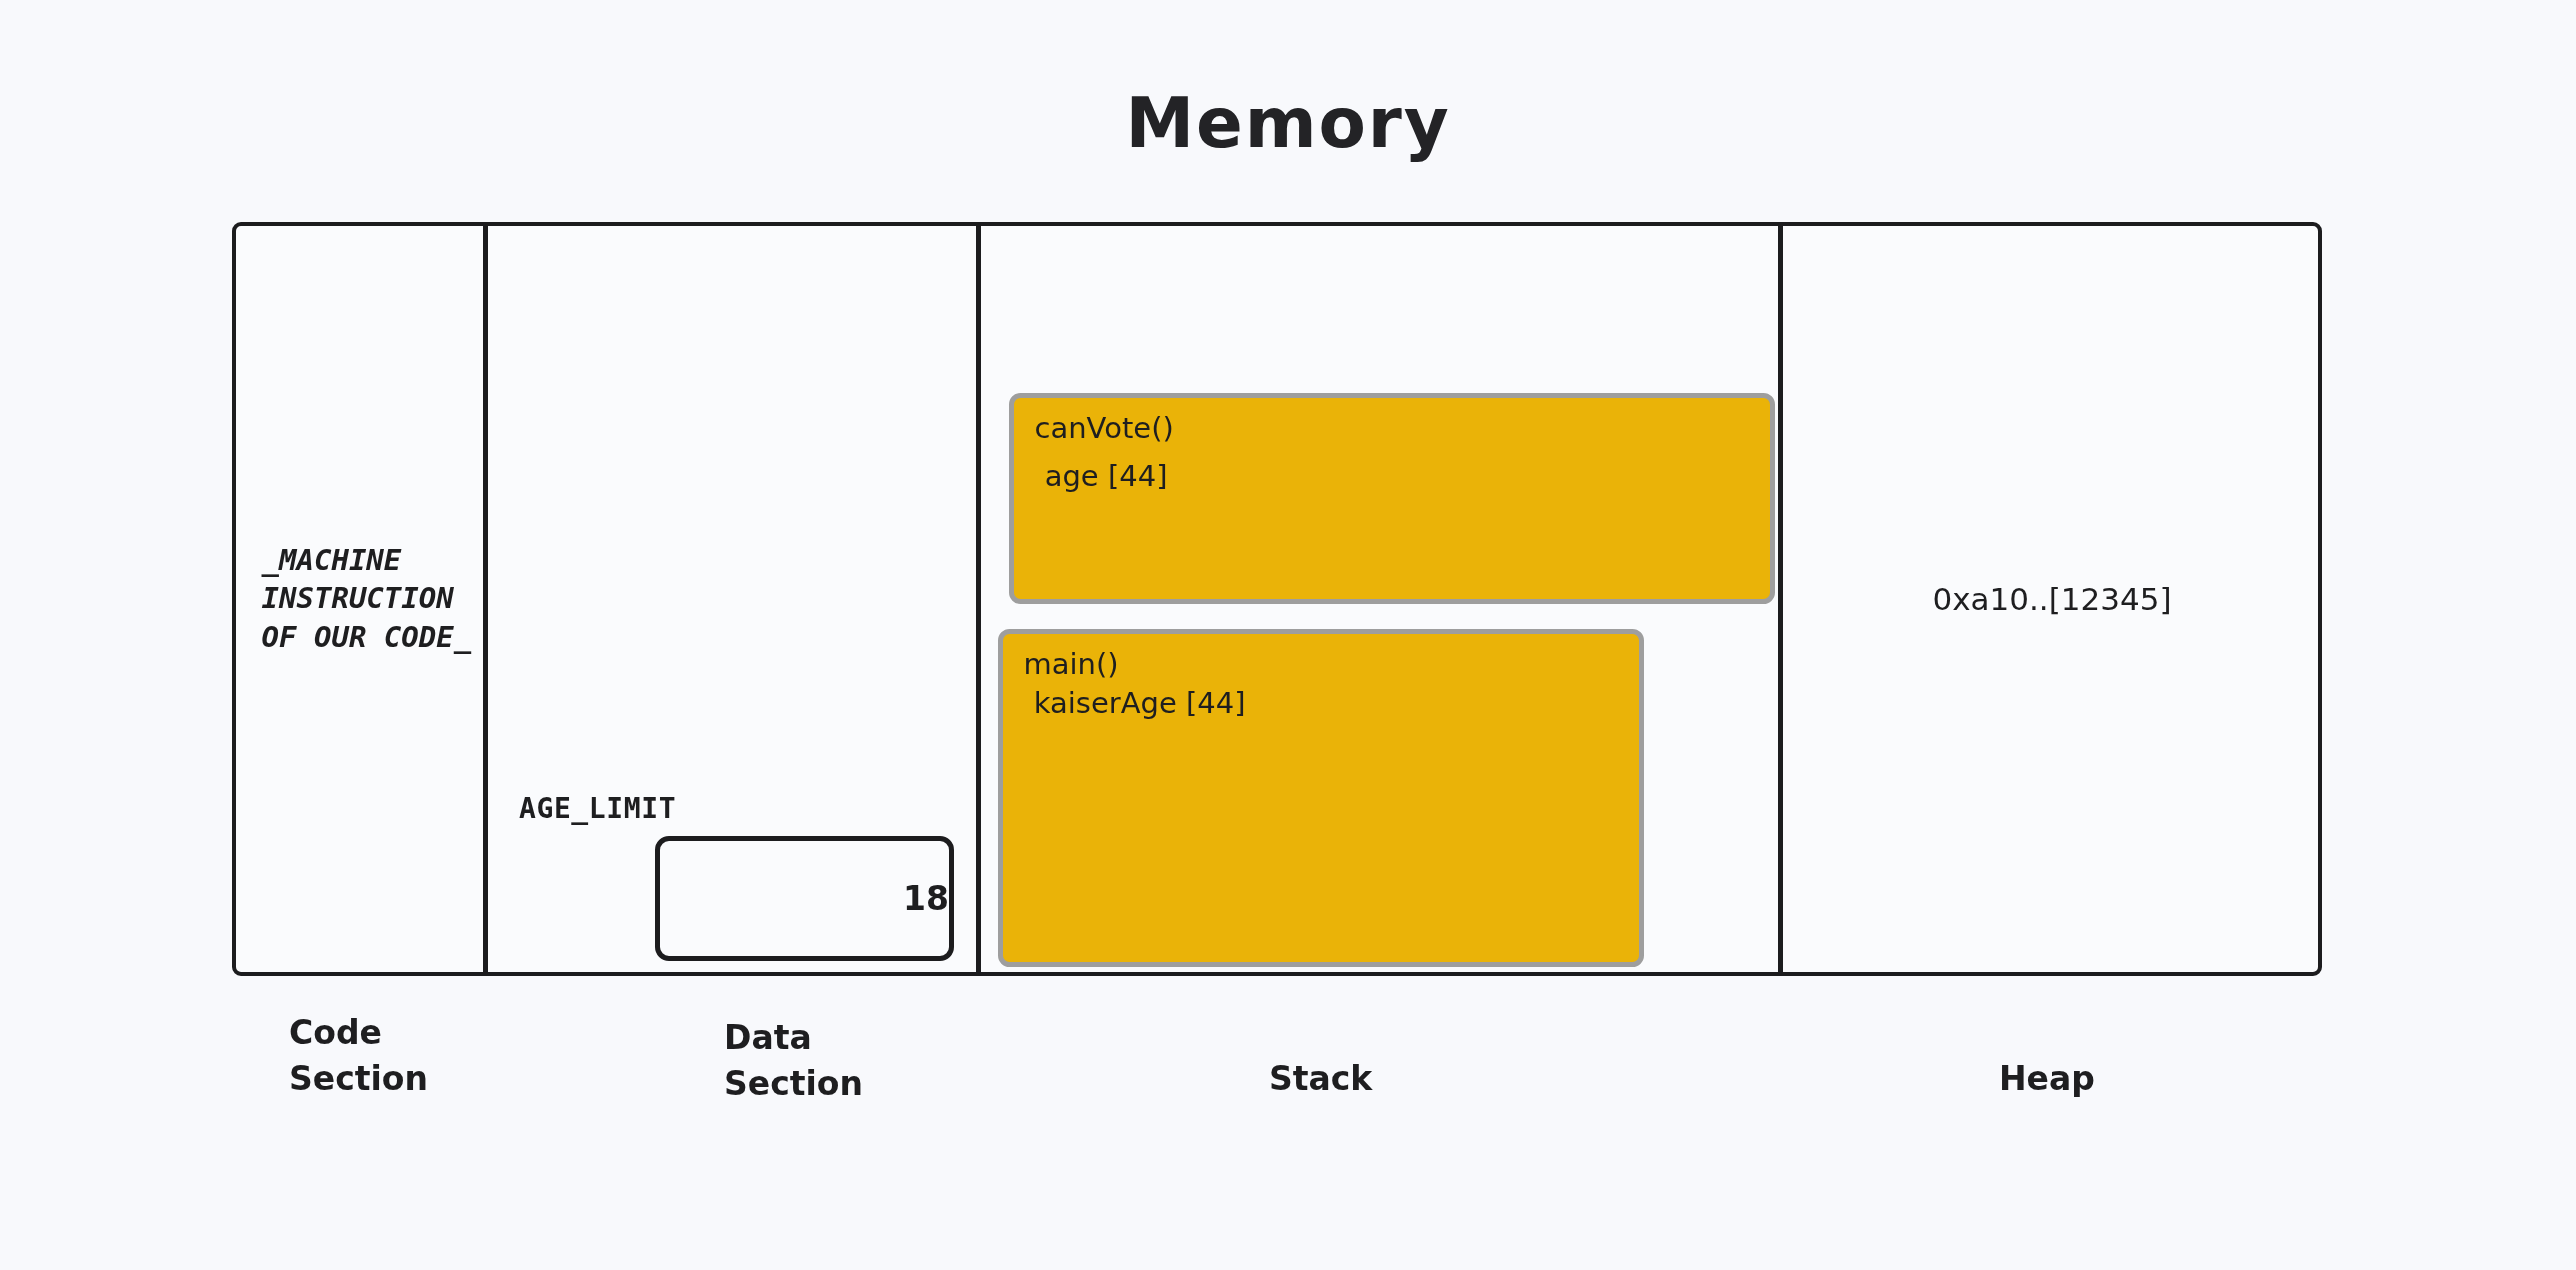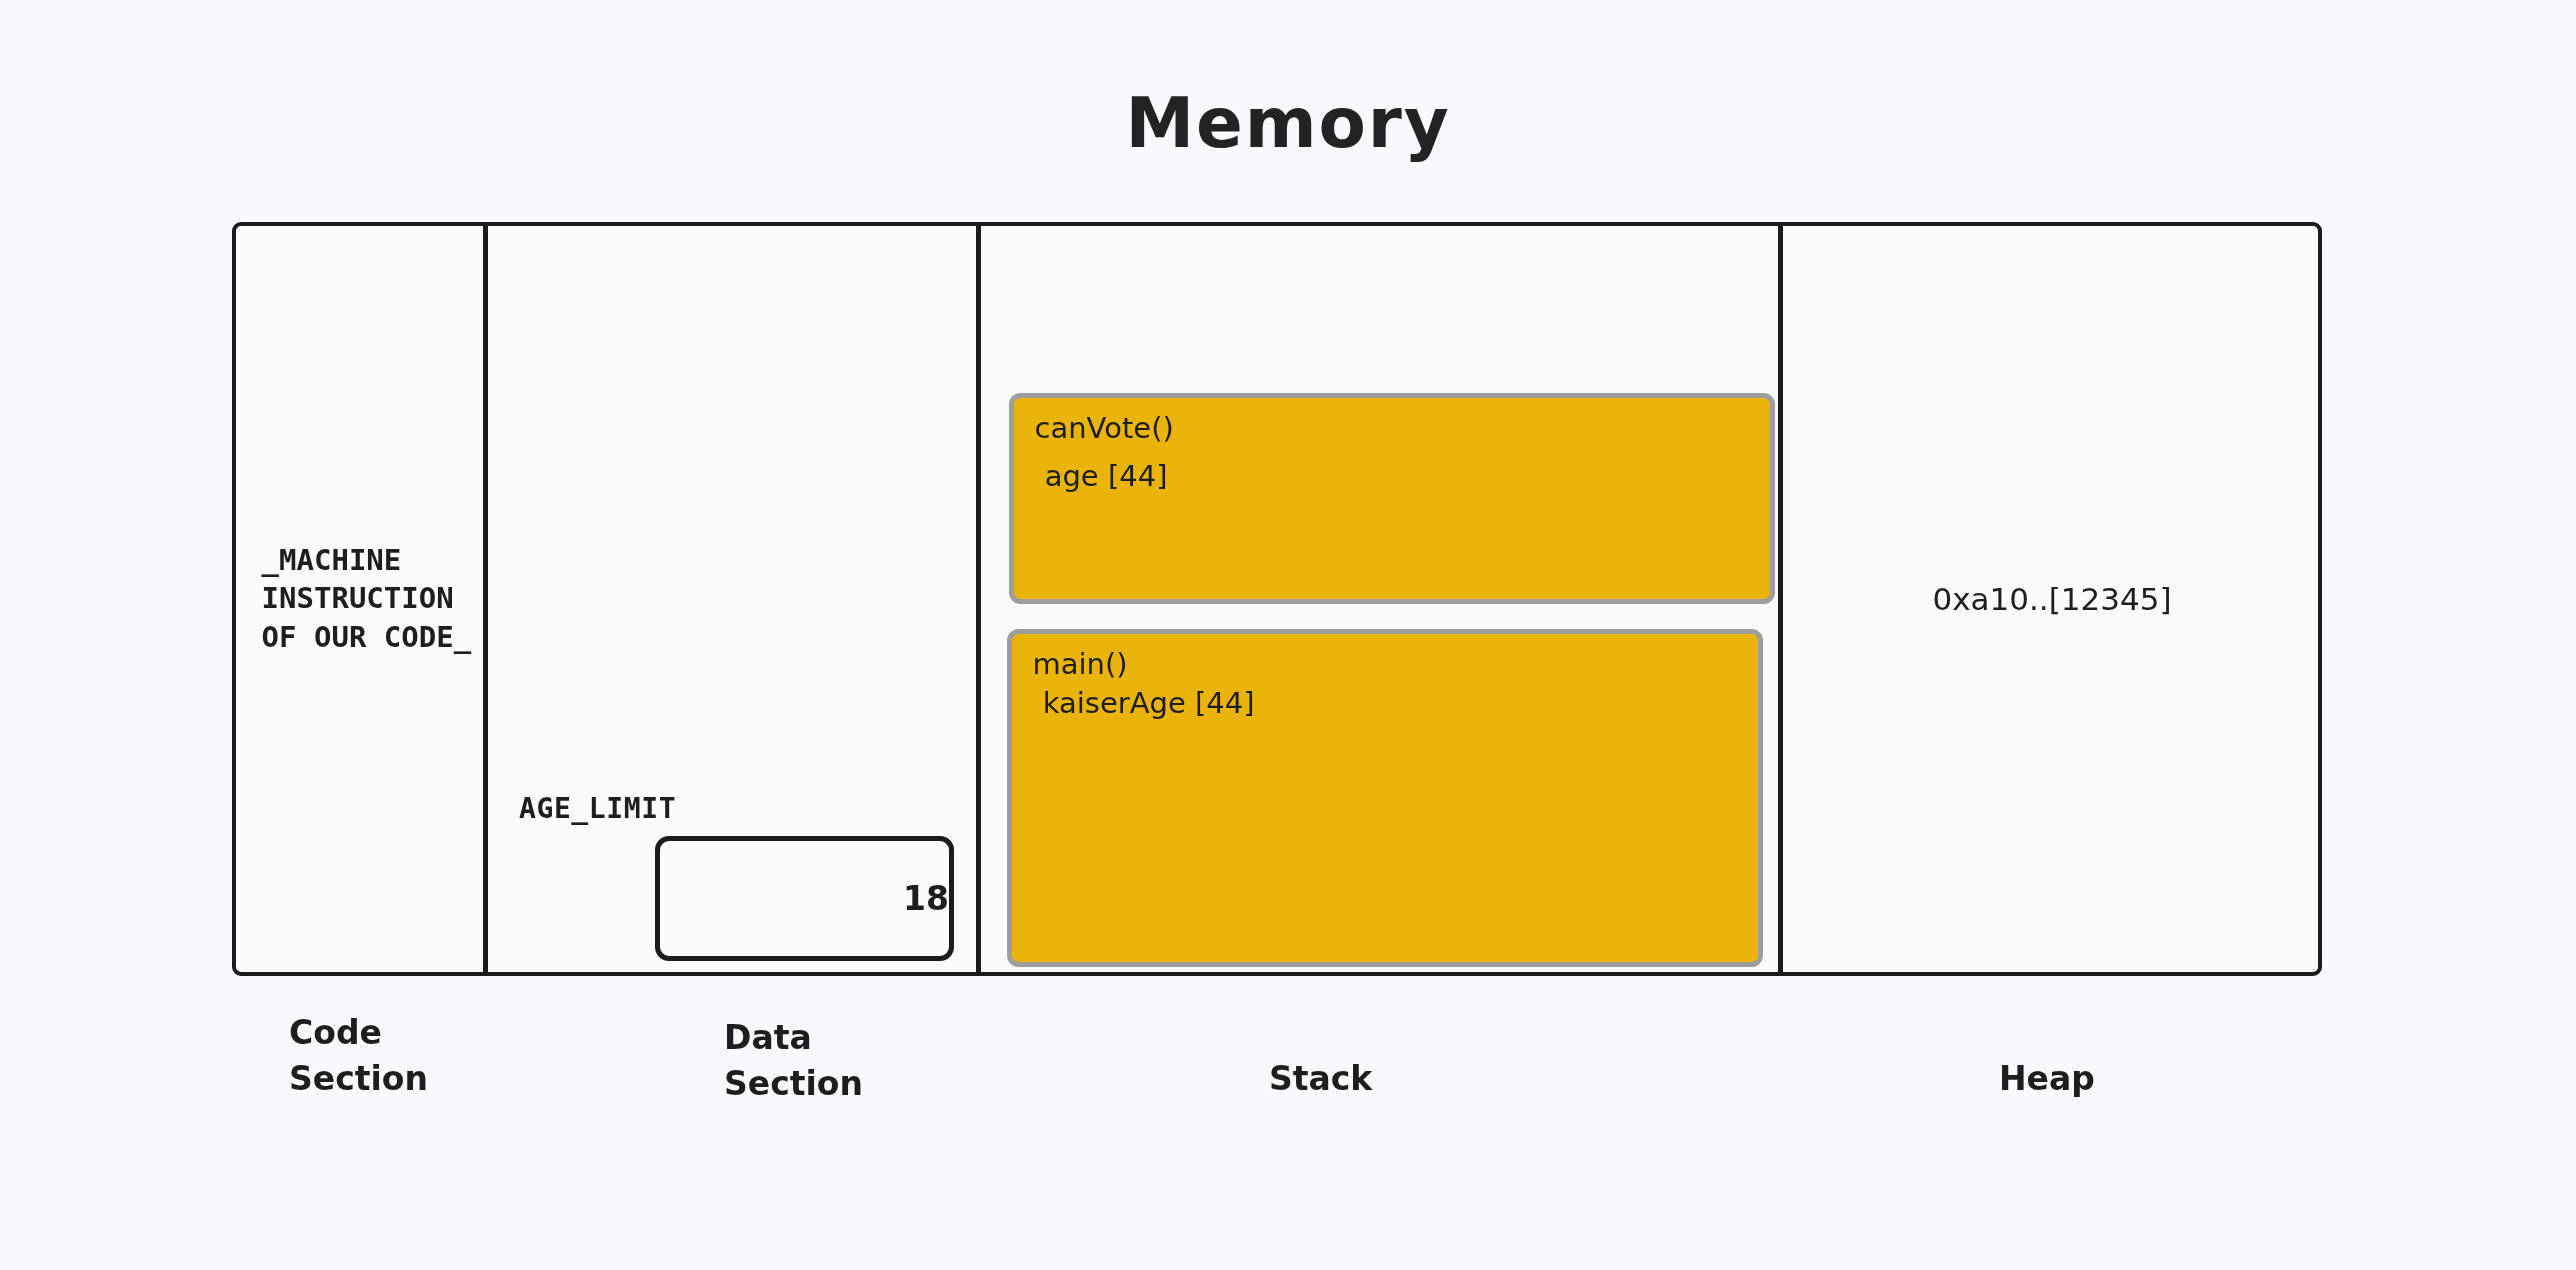--- a/index.html
+++ b/index.html
@@ -57,20 +57,21 @@
   
   #code-section-body {
     position: absolute;
     left: 0;
     top: 0;
     width: 247px;
     height: 745px;
     display: flex;
     align-items: center;
     justify-content: flex-start;
+    font-style: italic;
   }
   #code-section-text {
     padding-left: 25.6px;
     font-family: "DejaVu Sans Mono", monospace;
     font-weight: bold;
     font-size: 29px;
     line-height: 1.33;
     color: #1e1e20;
     white-space: pre-line;
   }
@@ -130,23 +131,23 @@
     background: #eab308;
     padding: 12.8px 0 0 20.5px;
   }
   #stack-frame-canvote {
     left: 29px;
     top: 167px;
     width: 766px;
     height: 211px;
   }
   #stack-frame-main {
-    left: 27px;
+    left: 18px;
     top: 403px;
-    width: 756px;
+    width: 646px;
     height: 338px;
   }
   .frame-title {
     font-family: "DejaVu Sans", sans-serif;
     font-size: 29px;
     line-height: 1.18;
     color: #1e1e20;
     margin-bottom: 5.1px;
   }
   .frame-var {

